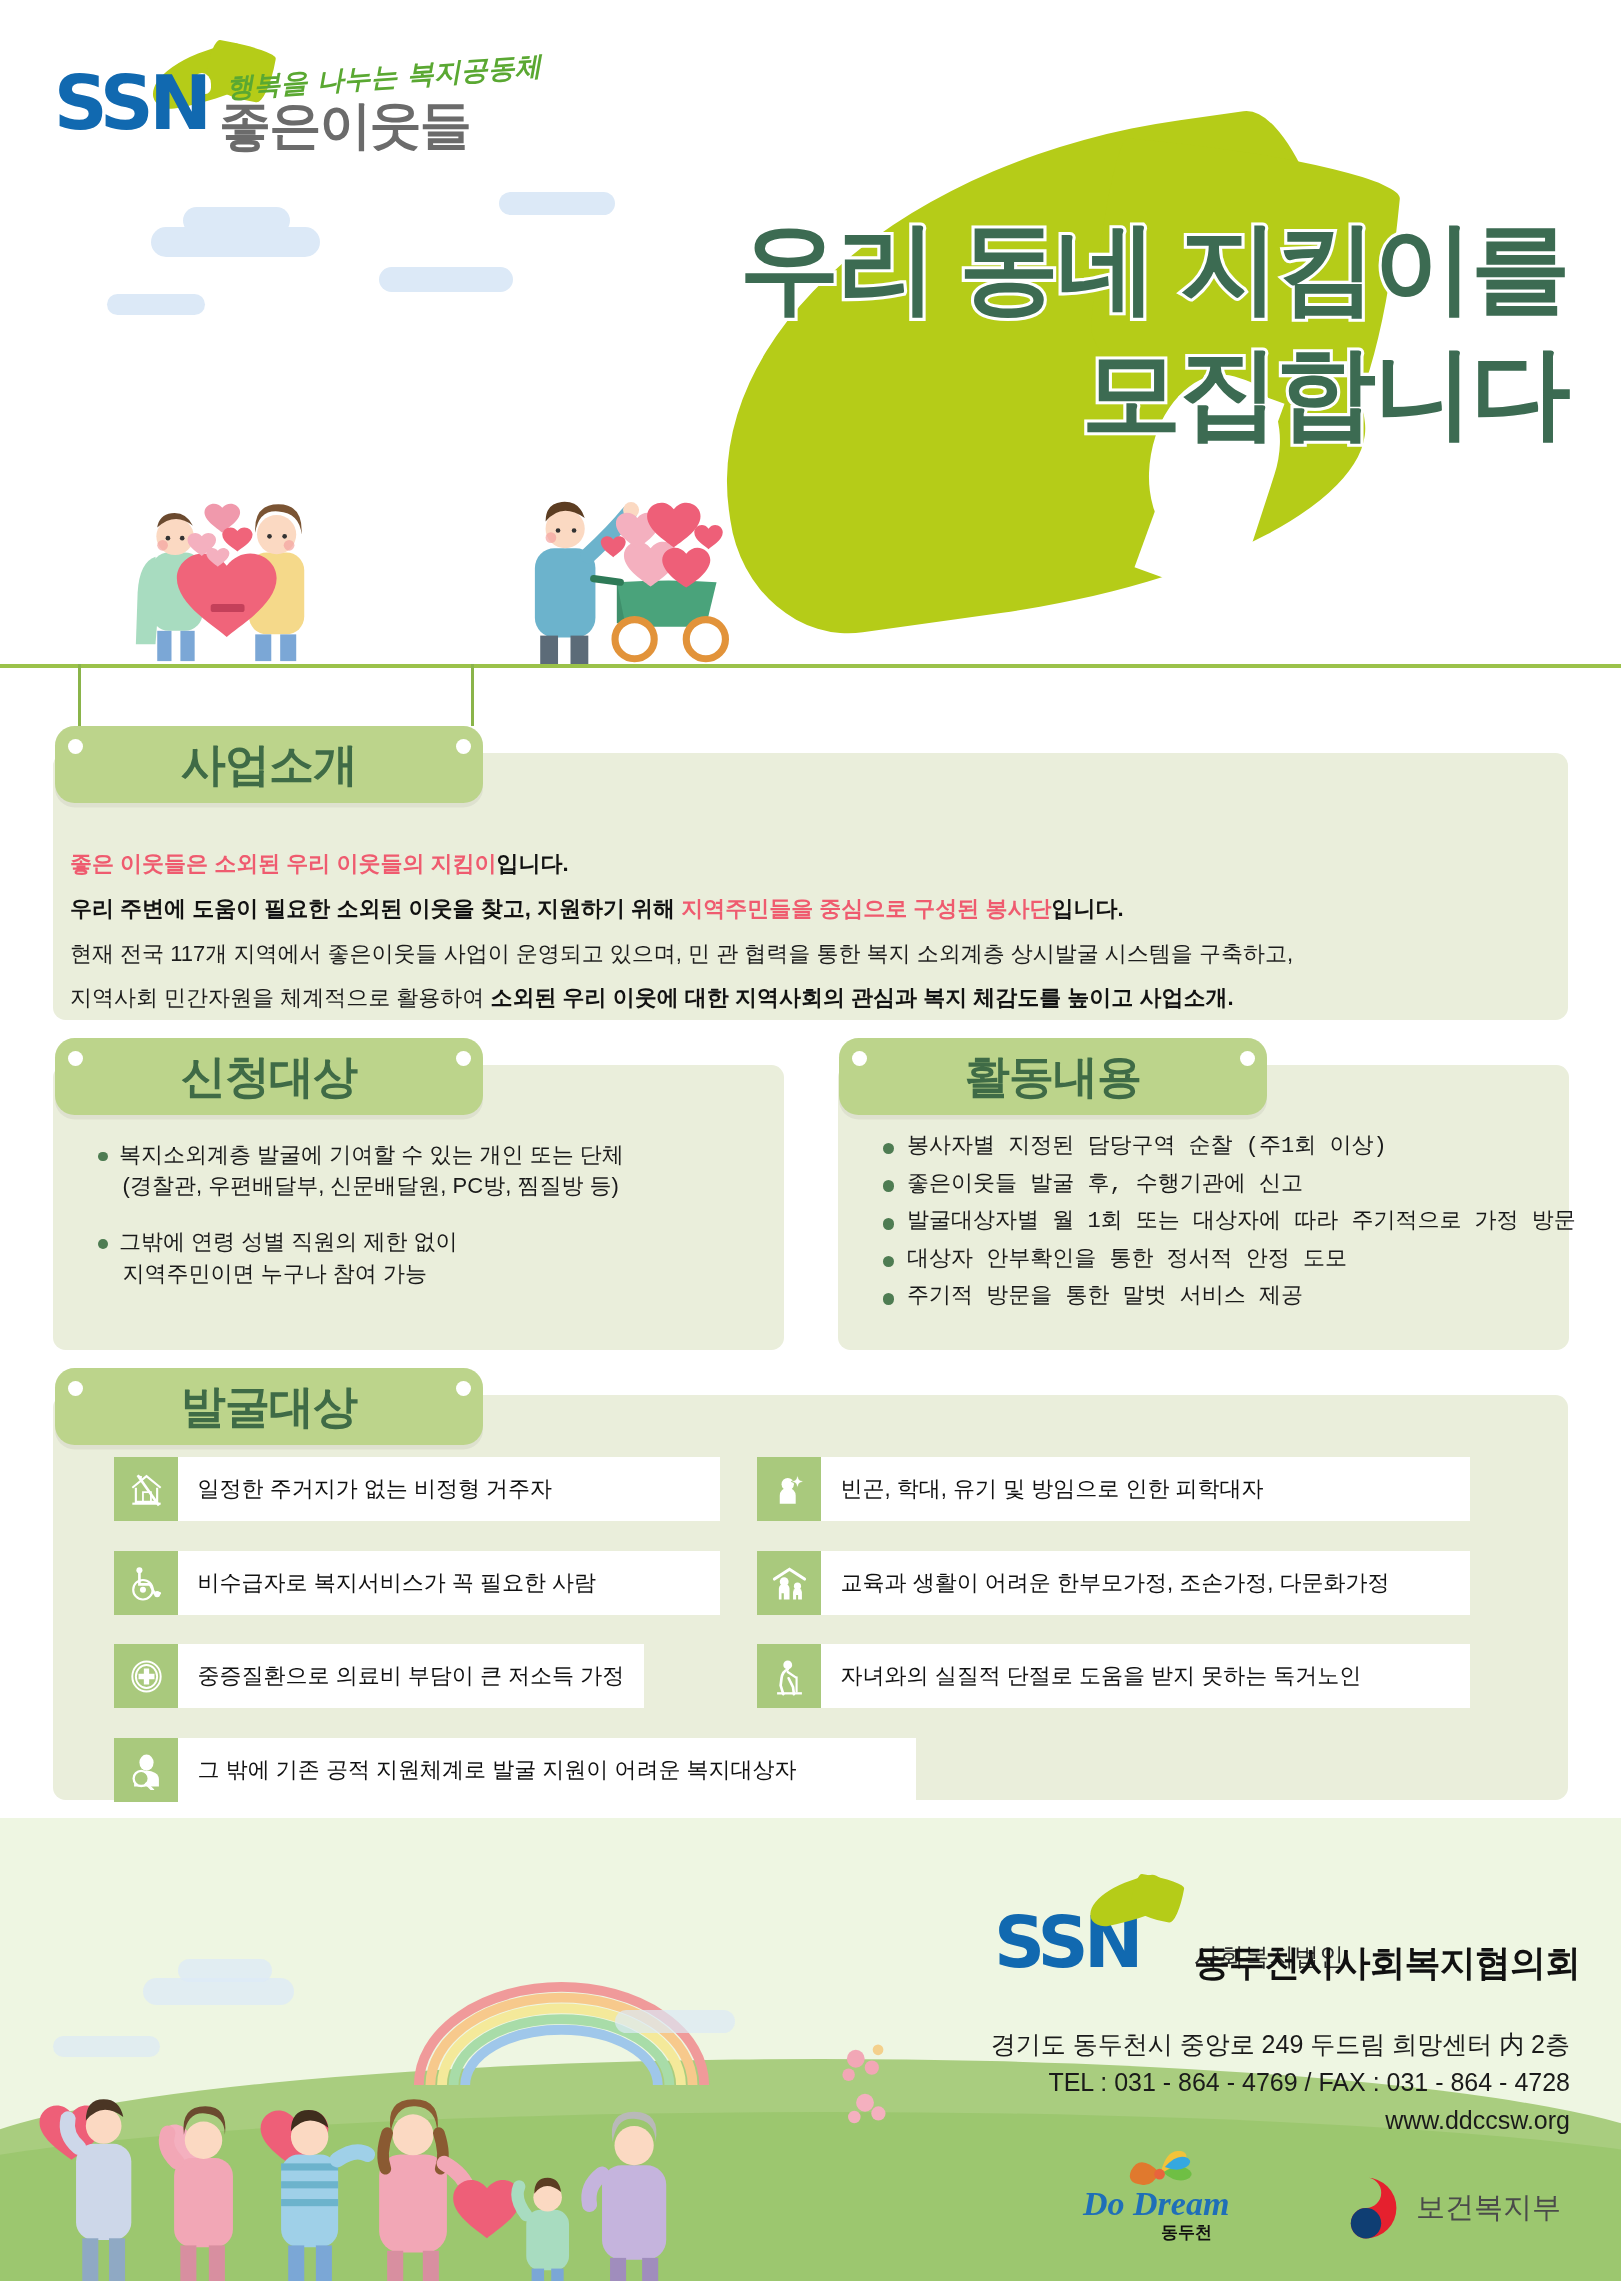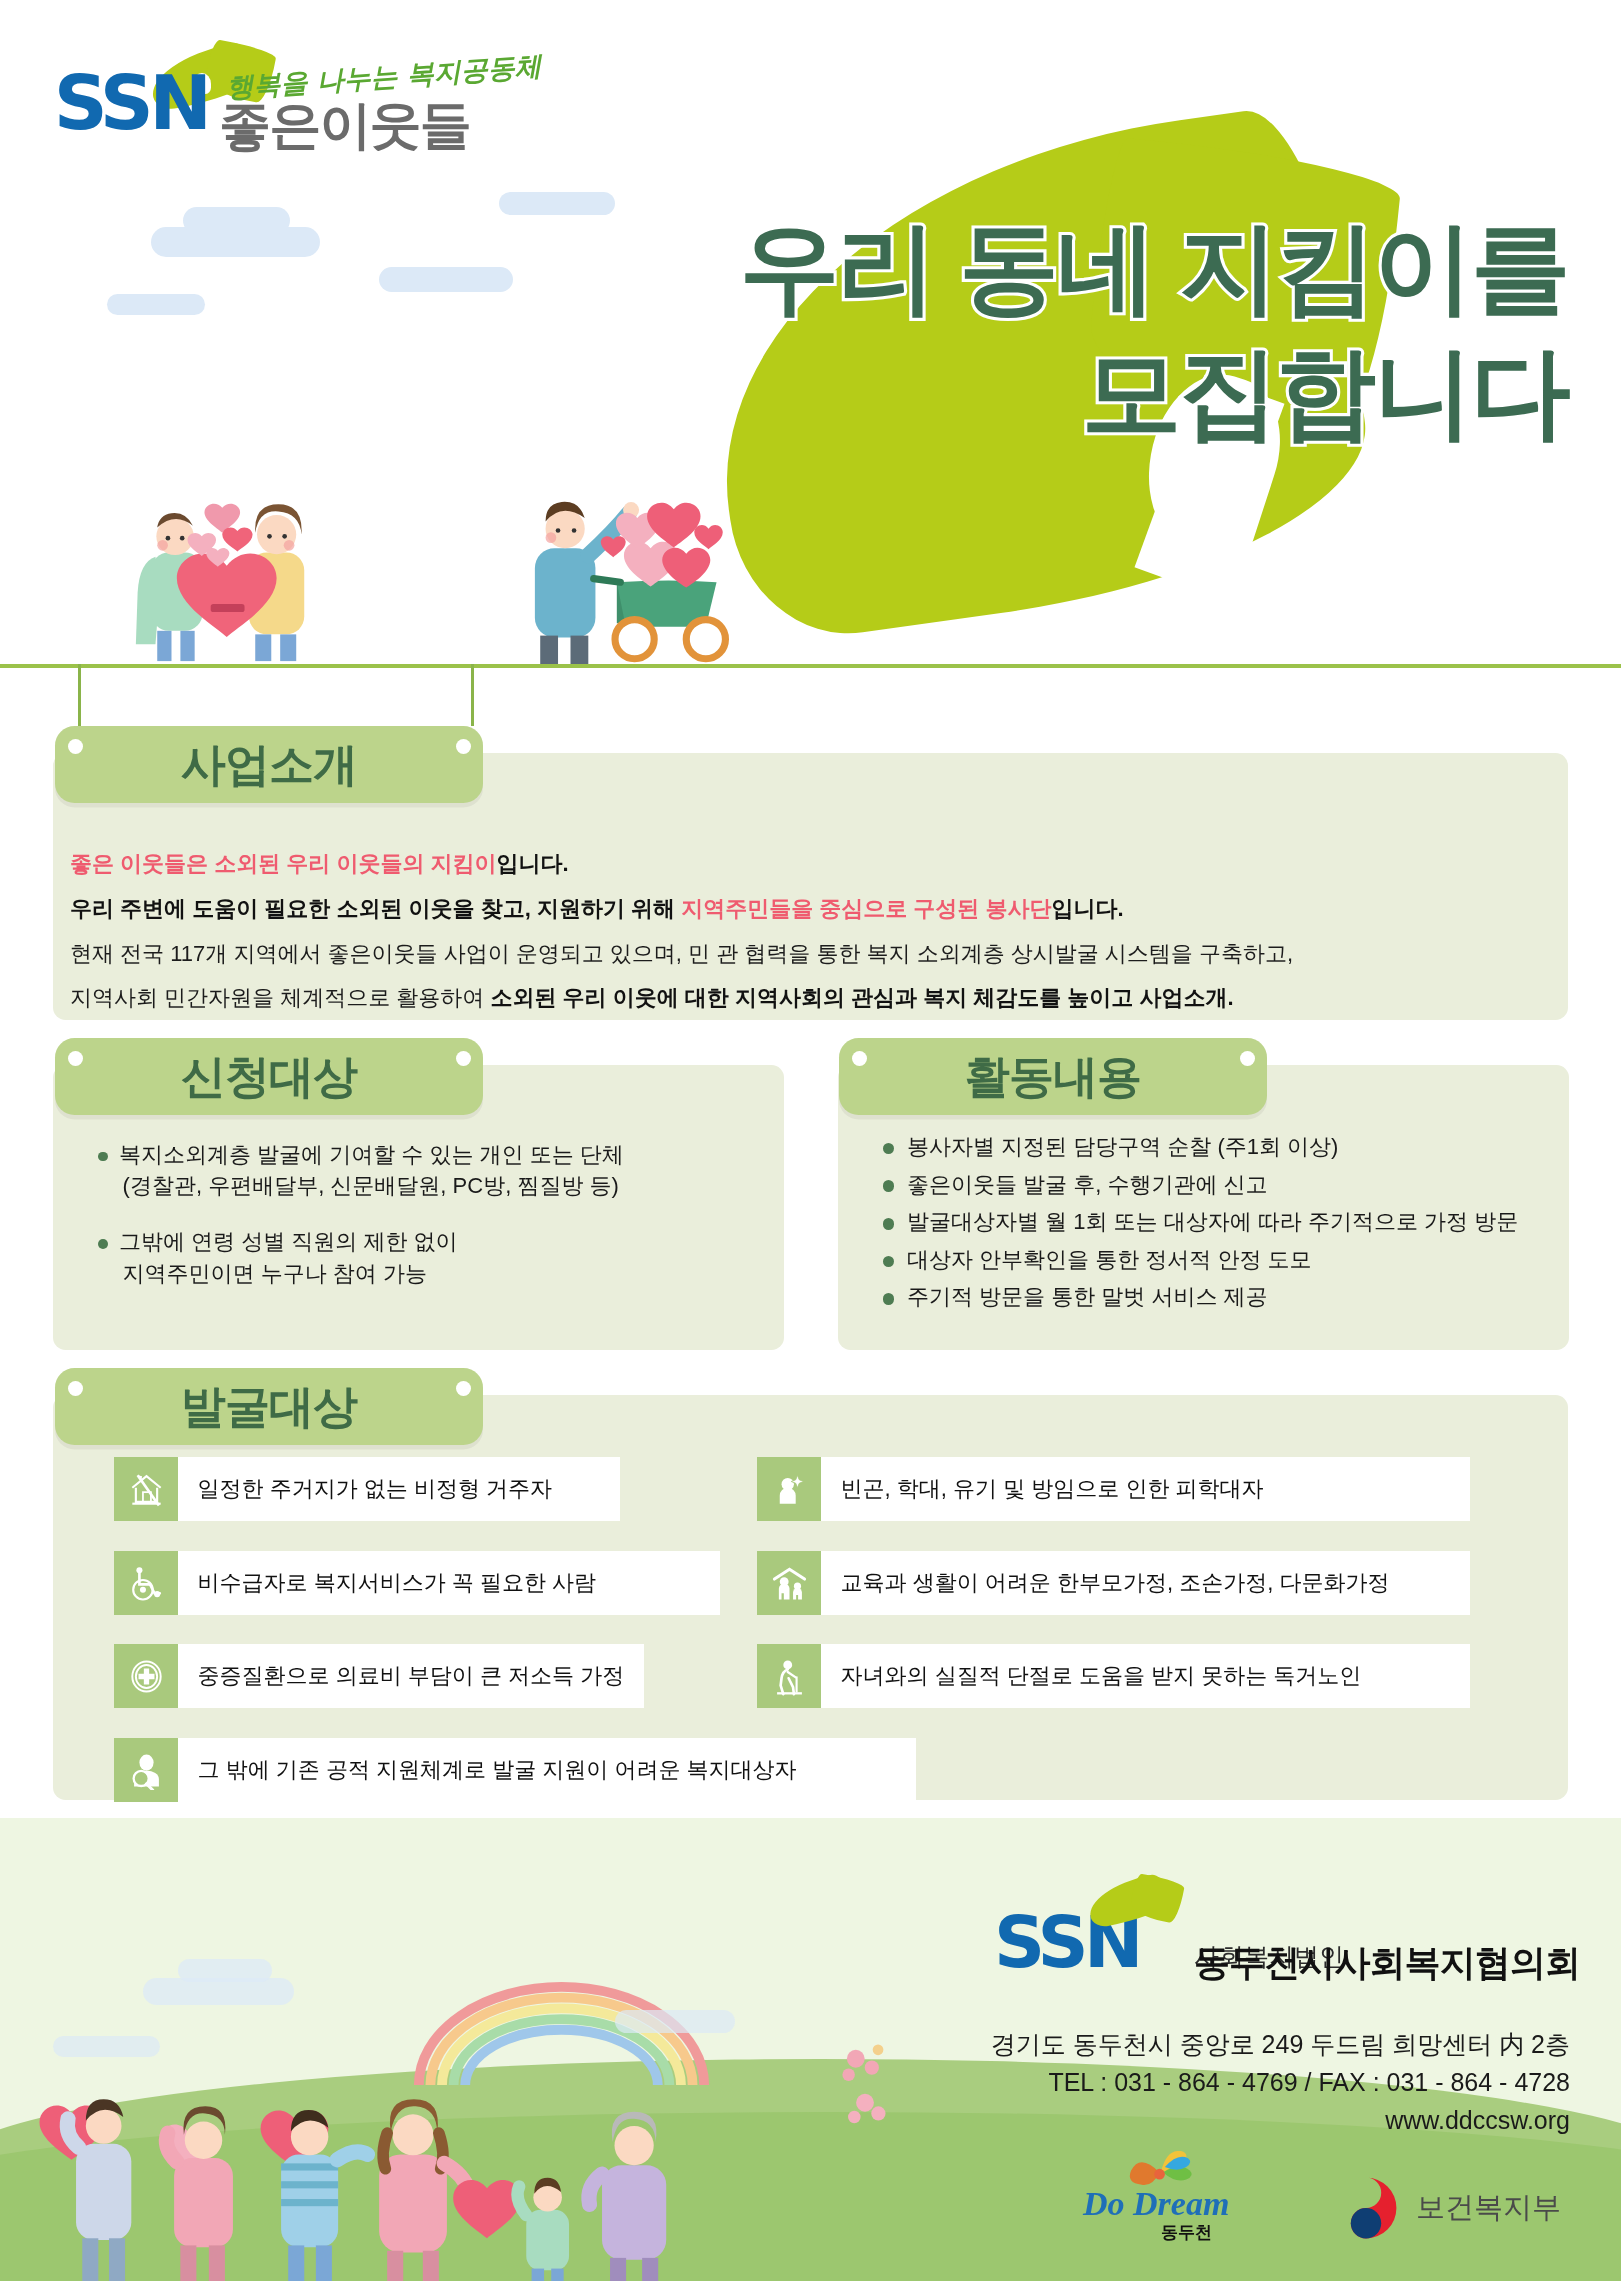--- a/index.html
+++ b/index.html
@@ -260,36 +260,36 @@
       <span class="sub">지역주민이면 누구나 참여 가능</span>
     </div>
   </div>
 
   <div class="panel" style="left:838px;top:1065px;width:731px;height:285px;"></div>
   <div class="plaque" style="left:839px;top:1038px;width:428px;height:77px;">
     <span class="dot l"></span>
     <span class="dot r"></span>
     <span class="ptxt">활동내용</span>
   </div>
-  <div style="position:absolute;left:880px;top:1133px;width:704px;">
+  <div style="position:absolute;left:880px;top:1133px;width:704px;font-family:Liberation Mono, monospace;">
     <div class="bul2">봉사자별 지정된 담당구역 순찰 (주1회 이상)</div>
     <div class="bul2">좋은이웃들 발굴 후, 수행기관에 신고</div>
     <div class="bul2">발굴대상자별 월 1회 또는 대상자에 따라 주기적으로 가정 방문</div>
     <div class="bul2">대상자 안부확인을 통한 정서적 안정 도모</div>
     <div class="bul2">주기적 방문을 통한 말벗 서비스 제공</div>
   </div>
 
   <div class="panel" style="left:53px;top:1395px;width:1515px;height:405px;"></div>
   <div class="plaque" style="left:55px;top:1368px;width:428px;height:77px;">
     <span class="dot l"></span>
     <span class="dot r"></span>
     <span class="ptxt">발굴대상</span>
   </div>
 
-  <div class="irow" style="left:114px;top:1457px;width:506px;">
+  <div class="irow" style="left:114px;top:1457px;width:606px;">
     <div class="ibox">
       <svg width="39" height="39" viewBox="0 0 44 44">
           <path d="M6 20 L22 7 L38 20" stroke="#fff" stroke-width="2.4" fill="none"></path>
           <path d="M10 20 v16 h24 v-16" stroke="#fff" stroke-width="2.4" fill="none"></path>
           <rect x="18" y="25" width="9" height="11" stroke="#fff" stroke-width="2" fill="none"></rect>
           <path d="M6 38 h32" stroke="#fff" stroke-width="2.4"></path>
           <path d="M12 6 L36 40" stroke="#fff" stroke-width="3" fill="none"></path>
           <path d="M12 6 l5 1 l-1 5z" fill="#fff"></path>
         </svg>
     </div>

